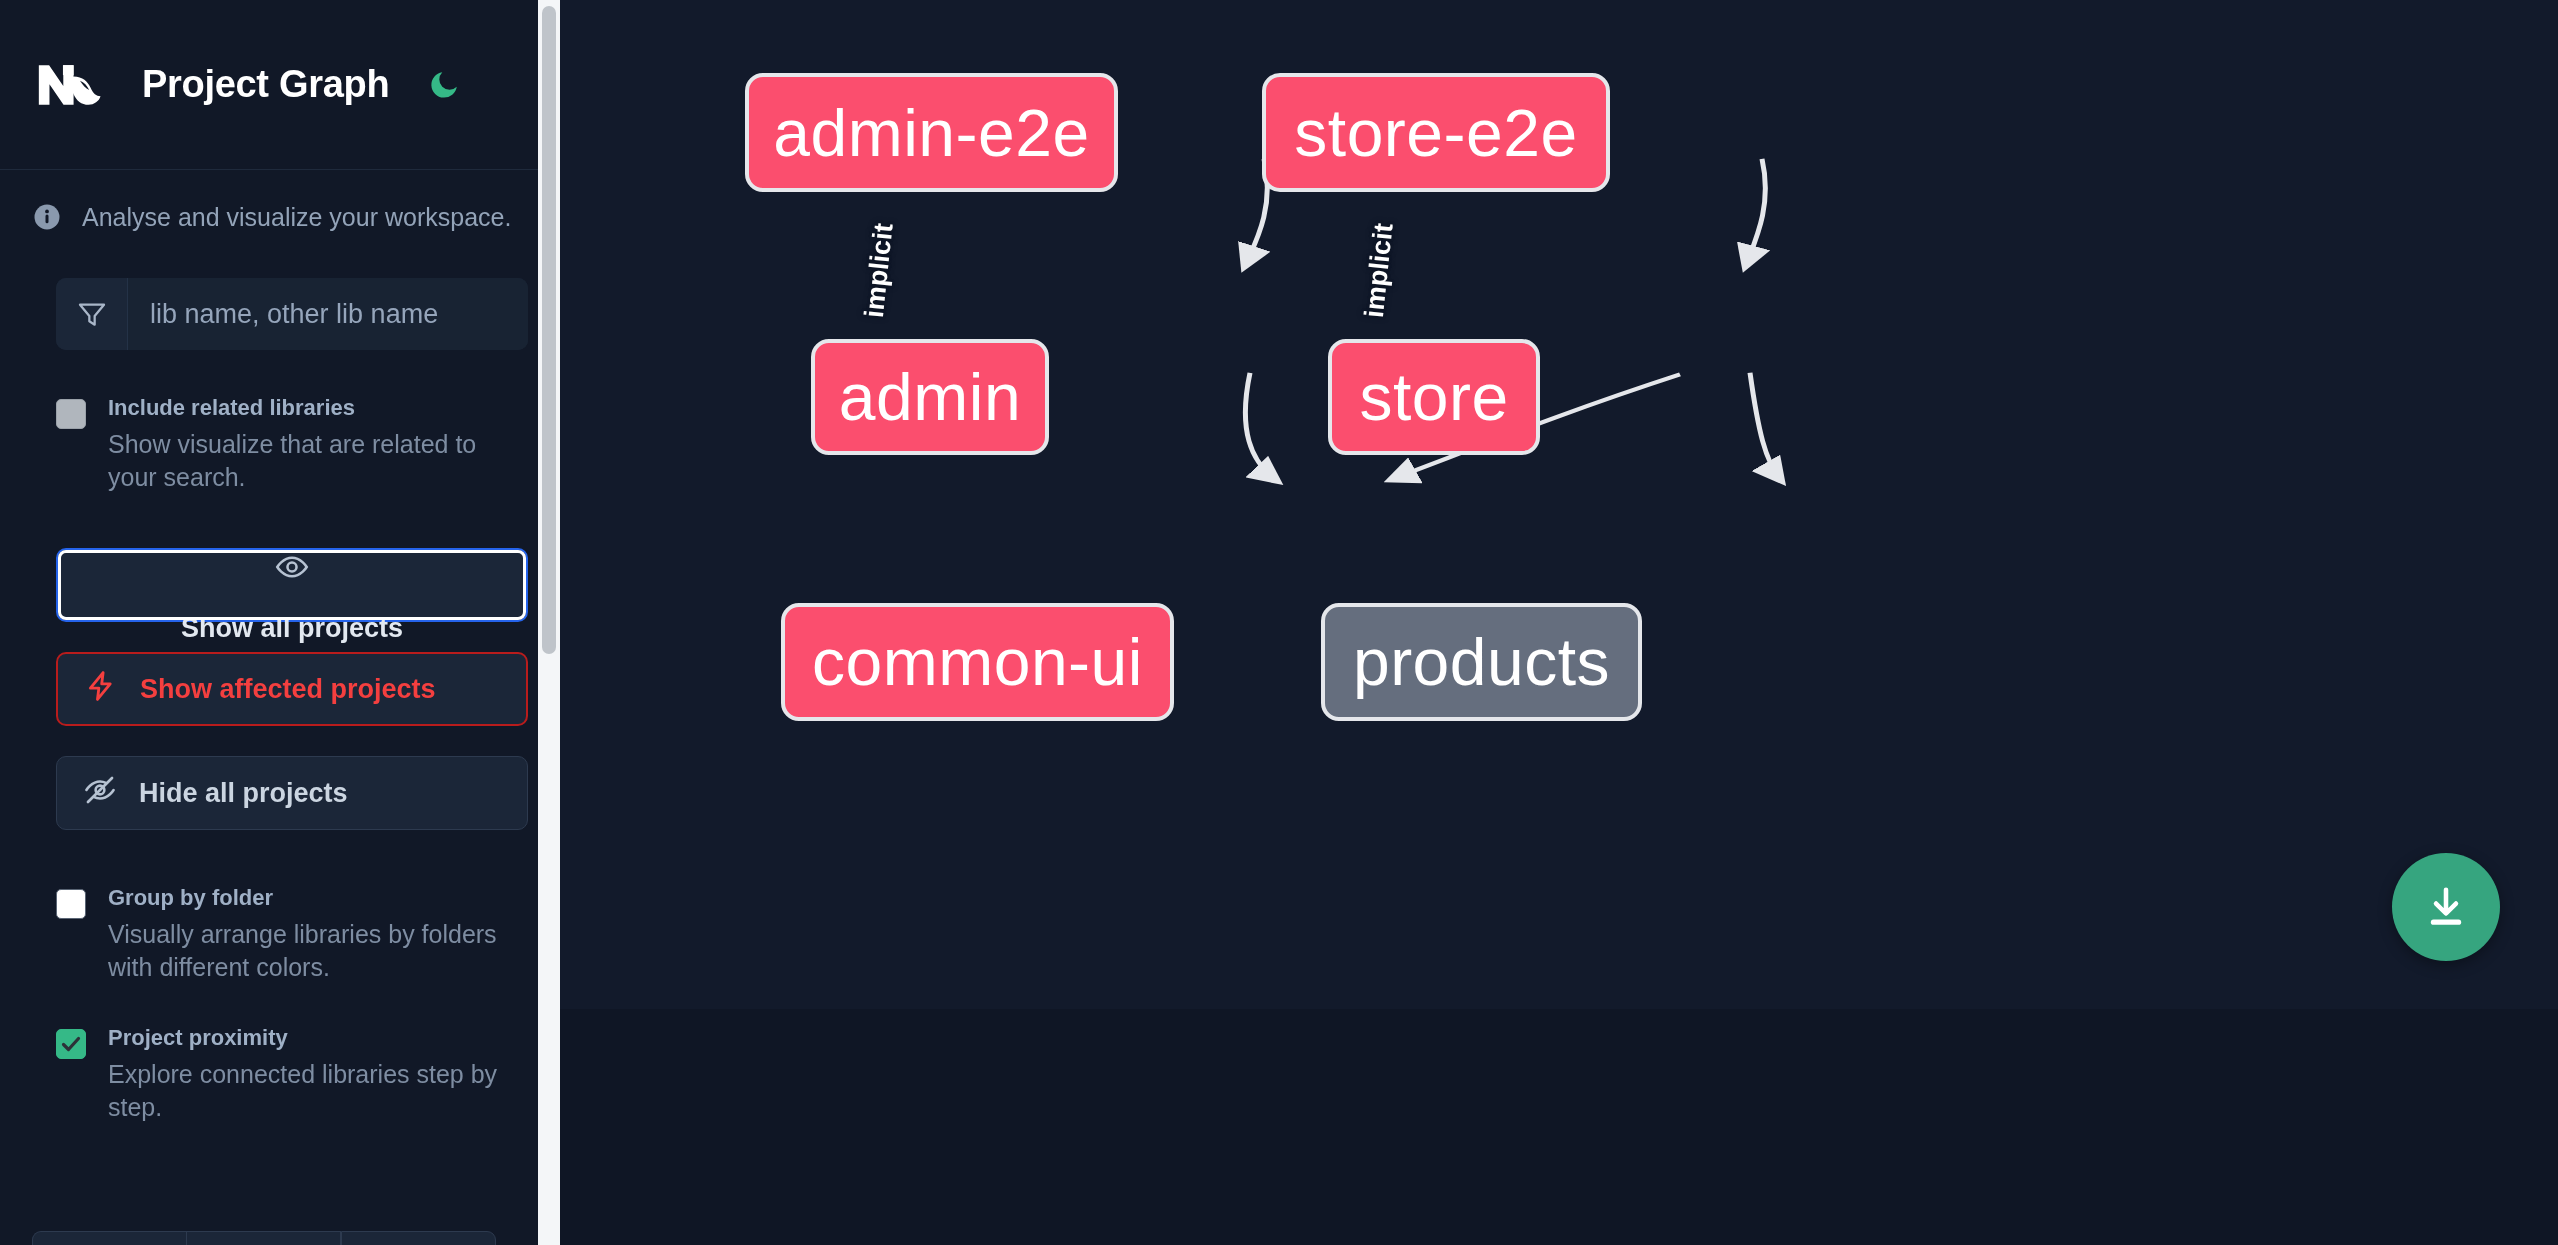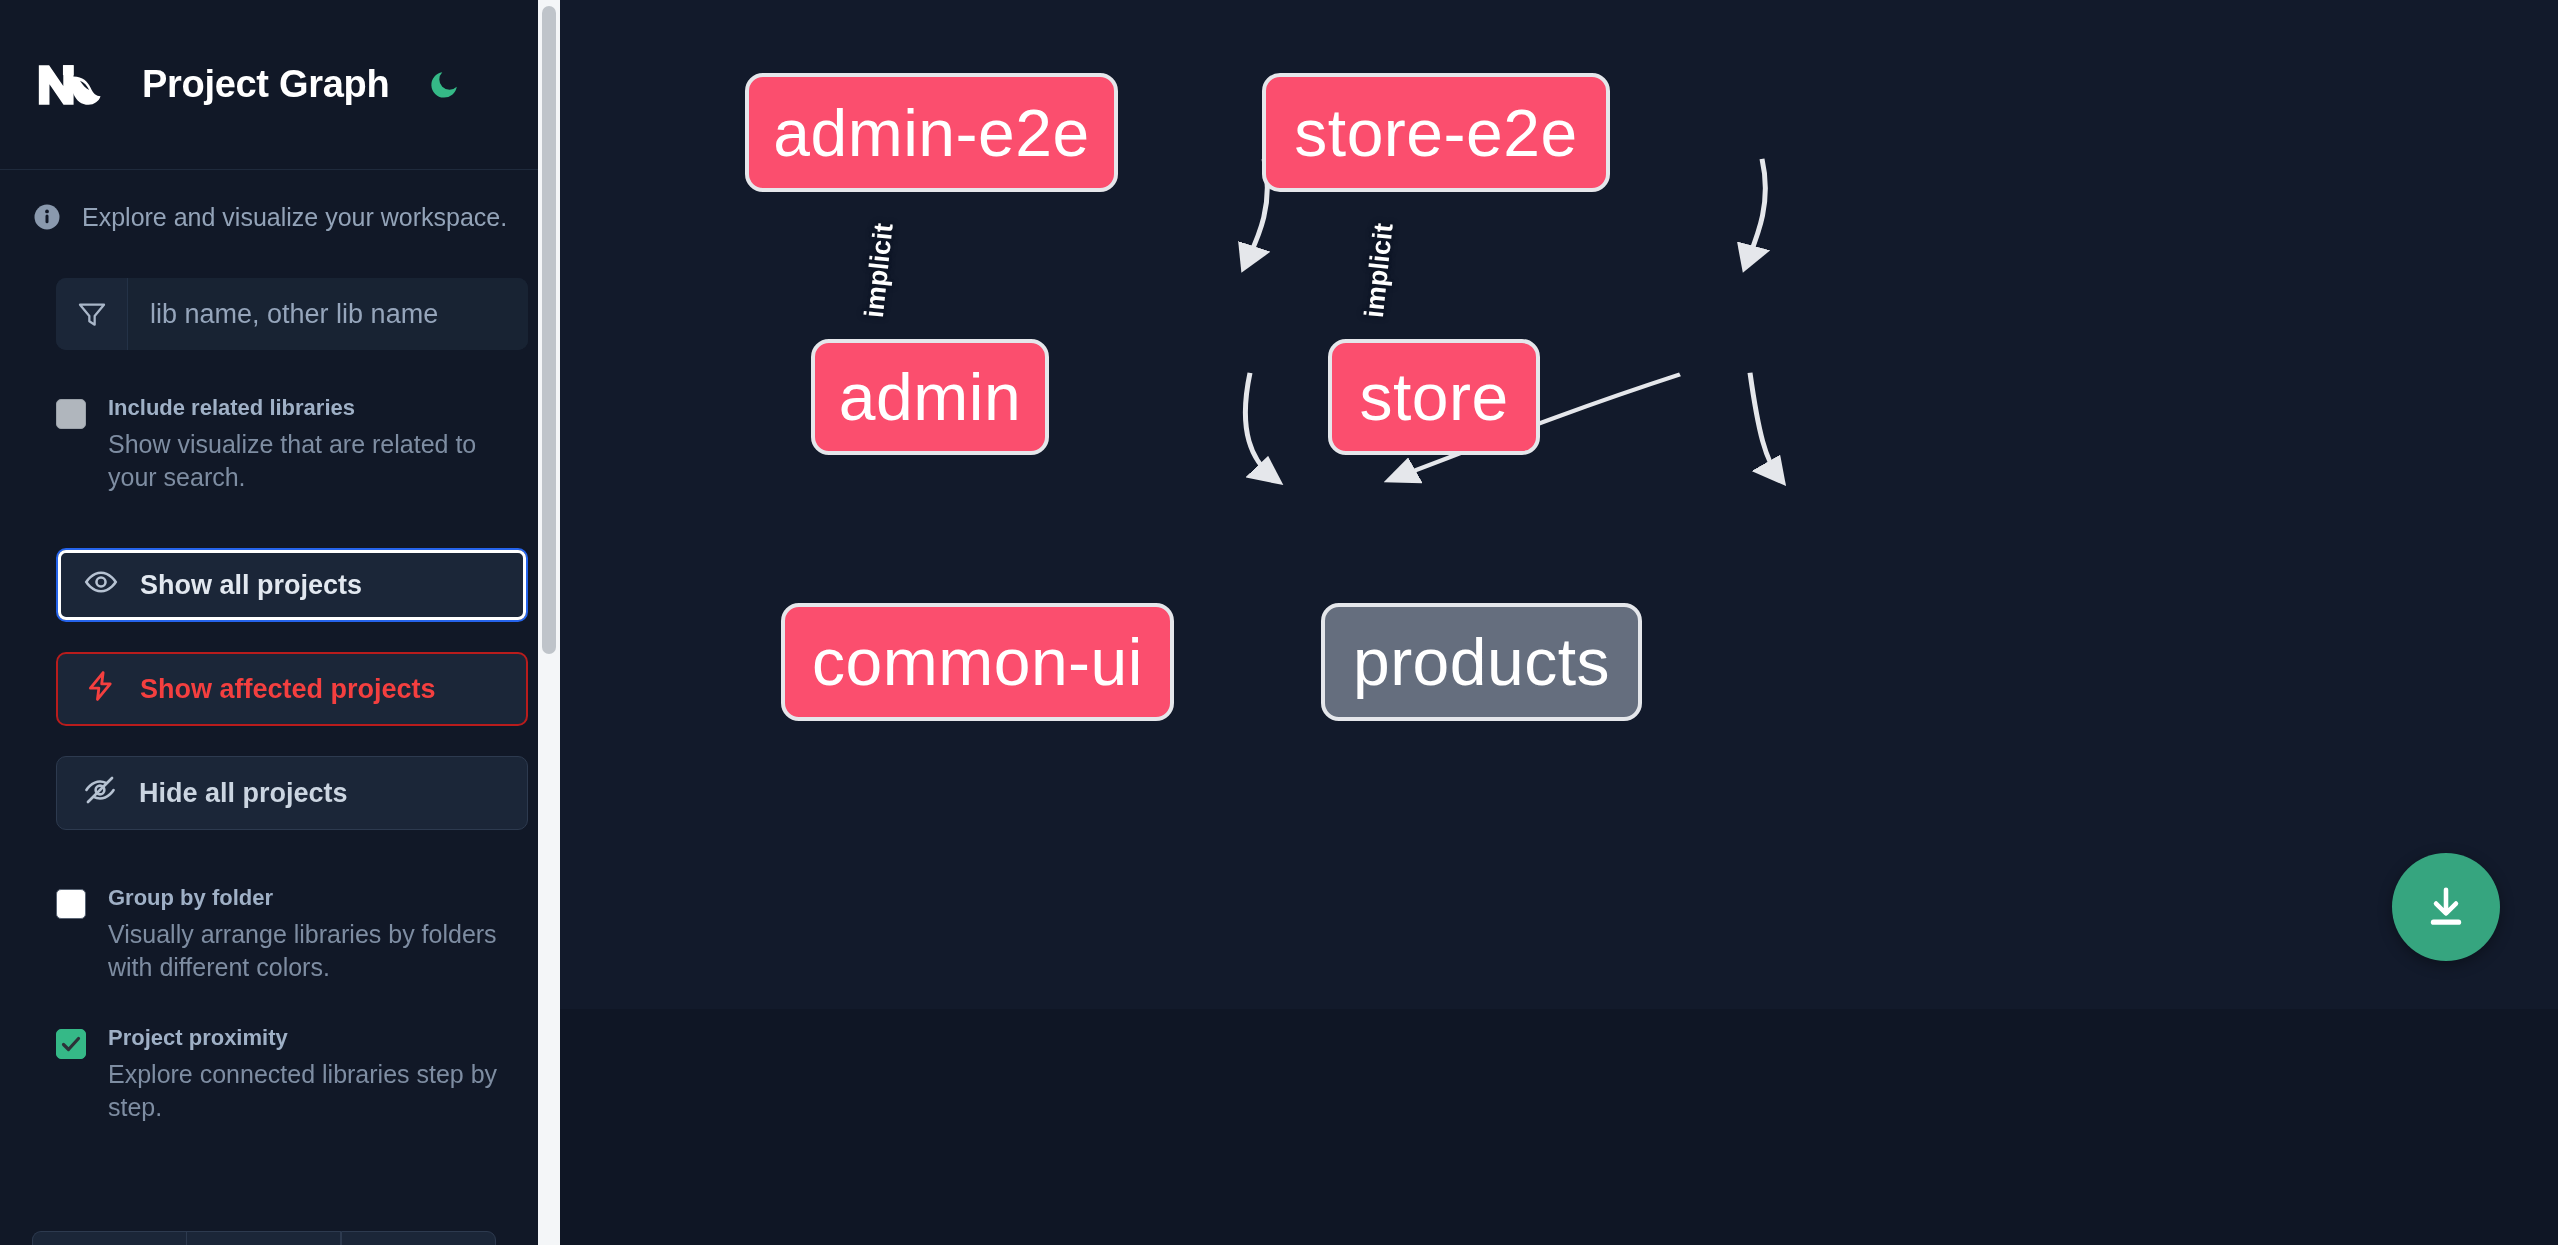--- a/index.html
+++ b/index.html
@@ -93,20 +93,21 @@
     border: 1px solid #2a3purposes;
     cursor: pointer;
     font-size: 27px; font-weight: 700;
   }
   .btn-show-all {
     border: 2px solid #2563eb;
     outline: 3px solid #ffffff;
     outline-offset: -5px;
     color: #e2e8f0;
     margin-top: 54px;
+    flex-direction: column;
   }
   .btn-affected { border: 2px solid #b91c1c; color: #f43f3f; }
   .btn-hide-all { border: 1px solid #2d3a4f; color: #cbd5e1; }
 
   .sb-bottom-strip {
     position: absolute; left: 32px; bottom: 0;
     width: 464px; height: 14px;
     display: flex;
   }
   .seg {
@@ -200,21 +201,21 @@
     </div>
 
     <div class="sb-tagline">
       <span class="info-icon">
         <svg viewBox="0 0 24 24" width="30" height="30" aria-hidden="true">
           <circle cx="12" cy="12" r="10" fill="#8a99ae"></circle>
           <circle cx="12" cy="7.5" r="1.5" fill="#111827"></circle>
           <rect x="10.8" y="10" width="2.4" height="7" rx="1.2" fill="#111827"></rect>
         </svg>
       </span>
-      <span class="sb-tagline-text">Explore and visualize your workspace.</span>
+      <span class="sb-tagline-text">Analyse and visualize your workspace.</span>
     </div>
 
     <div class="sb-body">
 
       <div class="search-row">
         <span class="search-icon-box">
           <svg viewBox="0 0 24 24" width="32" height="32" aria-hidden="true">
             <path d="M3 5h18l-7 8.5V20l-4-2.5v-4L3 5z" fill="none" stroke="#a9b6c8" stroke-width="1.7" stroke-linejoin="round"></path>
           </svg>
         </span>

